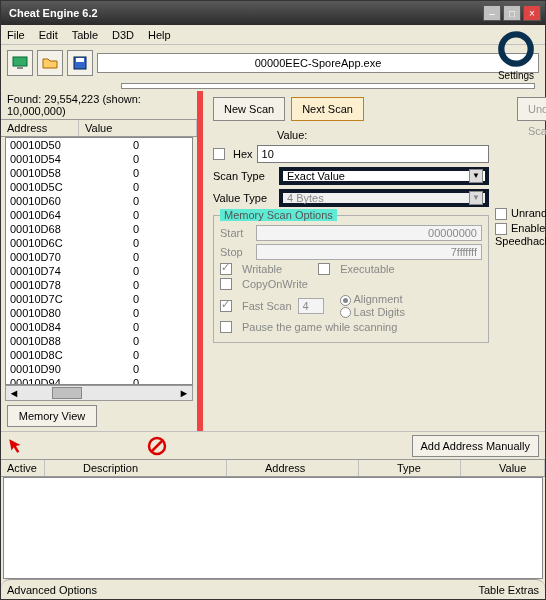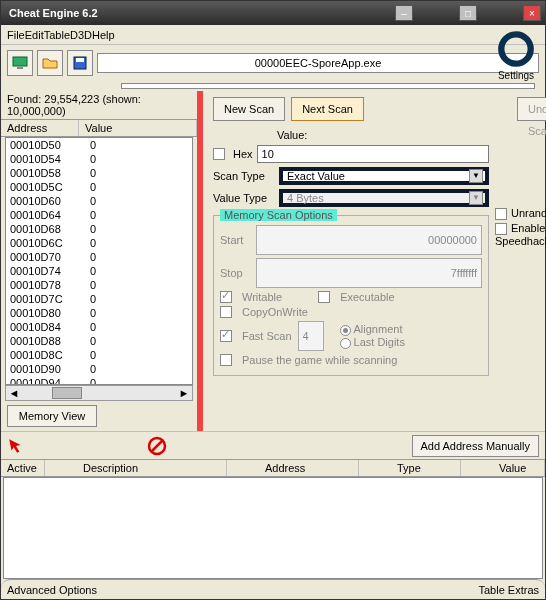--- a/index.html
+++ b/index.html
@@ -1,41 +1,41 @@
 <!DOCTYPE html>
 <html><head>
 <meta charset="utf-8">
 <style>
 * { box-sizing: border-box; font-family: Tahoma, Arial, sans-serif; font-size: 11px; }
 body { margin: 0; background: #fff; width: 546px; height: 600px; overflow: hidden; }
 .window { width: 546px; height: 600px; border: 1px solid #333; background: #ece9d8; display: flex; flex-direction: column; }
-.titlebar { background: linear-gradient(#5a5a5a, #2b2b2b); height: 24px; display: flex; align-items: center; color: #fff; padding: 0 4px; gap: 44px; }
+.titlebar { background: linear-gradient(#5a5a5a, #2b2b2b); height: 24px; display: flex; align-items: center; color: #fff; padding: 0 4px; }
 .titlebar .title { flex: 1; font-weight: bold; padding-left: 4px; }
 .wbtn { width: 18px; height: 16px; background: #c0c0c0; border: 1px solid #555; margin-left: 2px; display: flex; align-items: center; justify-content: center; font-size: 10px; }
 .wbtn.close { background: #d44; color: #fff; }
-.menubar { height: 20px; display: flex; align-items: center; padding: 0 6px; background: #ece9d8; border-bottom: 1px solid #c0c0c0; }
+.menubar { height: 20px; display: flex; align-items: center; padding: 0 6px; gap: 14px; background: #ece9d8; border-bottom: 1px solid #c0c0c0; }
 .menubar span { cursor: default; }
 .toolbar-row { display: flex; align-items: center; height: 36px; padding: 2px 6px; }
 .iconbtn { width: 26px; height: 26px; border: 1px solid #888; background: #f4f2e8; display: flex; align-items: center; justify-content: center; margin-right: 4px; }
 .iconbtn svg { width: 16px; height: 16px; }
 .process-box { flex: 1; height: 20px; border: 1px solid #888; background: #fff; text-align: center; line-height: 18px; }
 .progress { height: 6px; border: 1px solid #888; background: #fff; margin: 2px 10px 2px 120px; position: relative; }
 .logo { position: absolute; right: 6px; top: 28px; width: 48px; height: 60px; display: flex; flex-direction: column; align-items: center; }
 .logo svg { width: 42px; height: 42px; }
 .settings-label { font-size: 10px; text-align: center; }
 .main { flex: 1; display: flex; flex-direction: column; }
 .upper { display: flex; height: 340px; }
 .left-pane { width: 202px; display: flex; flex-direction: column; border-right: 6px solid #ef4444; }
 .found { padding: 2px 6px; }
 .list-head { display: flex; background: #ece9d8; border-top: 1px solid #999; border-bottom: 1px solid #999; }
 .list-head div { padding: 2px 6px; border-right: 1px solid #c0c0c0; }
 .col-addr { width: 78px; }
 .col-val { flex: 1; }
 .list-body { flex: 1; background: #fff; overflow: hidden; border: 1px solid #888; margin: 0 4px; }
-.row { display: flex; height: 14px; line-height: 14px; font-family: 'Courier New', monospace; font-size: 11px; }
+.row { display: flex; height: 14px; line-height: 14px; font-family: 'Courier New', monospace; font-size: 11px; gap: 43px; }
 .row div:first-child { width: 76px; padding-left: 4px; color: #000; }
 .row div:last-child { padding-left: 8px; }
 .hscroll { height: 16px; margin: 0 4px; display: flex; align-items: center; background: #e8e8e8; border: 1px solid #999; }
 .hscroll .arrow { width: 16px; text-align: center; }
 .hscroll .thumb { width: 30px; height: 12px; background: #c0c0c0; border: 1px solid #888; margin-left: 30px; }
 .memview { margin: 4px 6px; height: 22px; border: 1px solid #888; background: #f4f2e8; text-align: center; line-height: 20px; width: 90px; }
 .right-pane { flex: 1; padding: 6px 56px 6px 10px; position: relative; }
 .btnrow { display: flex; gap: 6px; margin-bottom: 8px; }
 .rbtn { height: 24px; padding: 0 10px; border: 1px solid #888; background: #f4f2e8; line-height: 22px; }
 .rbtn.highlight { border: 1px solid #c08020; background: #fdf0d0; }
@@ -43,21 +43,21 @@
 .undo { position: absolute; right: -48px; top: 6px; width: 76px; }
 .field-row { display: flex; align-items: center; margin: 4px 0; gap: 4px; }
 .field-row label { width: 62px; text-align: left; }
 .txt { flex: 1; height: 18px; border: 1px solid #7a7a7a; background: #fff; padding: 0 4px; line-height: 16px; }
 .sel { flex: 1; height: 18px; border: 4px solid #0f172a; background: #fff; display: flex; align-items: center; justify-content: space-between; padding: 0 2px 0 4px; }
 .sel.disabled { color: #888; background: #f0f0f0; }
 .sel .chev { width: 14px; height: 14px; background: #ddd; border: 1px solid #888; text-align: center; font-size: 8px; line-height: 12px; }
 .group { border: 1px solid #b0b0b0; margin-top: 8px; padding: 6px; color: #888; position: relative; }
 .group .gtitle { position: absolute; top: -7px; left: 6px; background: #5eead4; padding: 0 4px; color: #555; }
 .group .grow { display: flex; align-items: center; margin: 3px 0; gap: 6px; }
-.group input[type=text] { border: 1px solid #aaa; background: #f4f4f4; height: 16px; text-align: right; padding: 14px 4px; color: #888; }
+.group input[type=text] { border: 1px solid #aaa; background: #f4f4f4; height: 16px; text-align: right; padding: 0 4px; color: #888; }
 .chk { width: 12px; height: 12px; border: 1px solid #888; display: inline-block; vertical-align: middle; margin-right: 4px; background: #fff; position: relative; }
 .chk.checked::after { content: "✓"; position: absolute; top: -3px; left: 0; font-size: 11px; color: #888; }
 .radio { width: 11px; height: 11px; border: 1px solid #888; border-radius: 50%; display: inline-block; vertical-align: middle; margin-right: 3px; background: #fff; position: relative; }
 .radio.sel::after { content: ""; width: 5px; height: 5px; background: #888; border-radius: 50%; position: absolute; top: 2px; left: 2px; }
 .side-checks { position: absolute; right: -50px; top: 116px; width: 100px; font-size: 10px; }
 .side-checks div { margin-bottom: 2px; }
 .mid-strip { height: 28px; display: flex; align-items: center; border-top: 1px solid #c0c0c0; padding: 0 6px; }
 .red-cursor { width: 18px; height: 18px; }
 .nosign { margin: 0 auto; }
 .addman { margin-left: auto; height: 22px; padding: 0 8px; border: 1px solid #888; background: #f4f2e8; line-height: 20px; }

